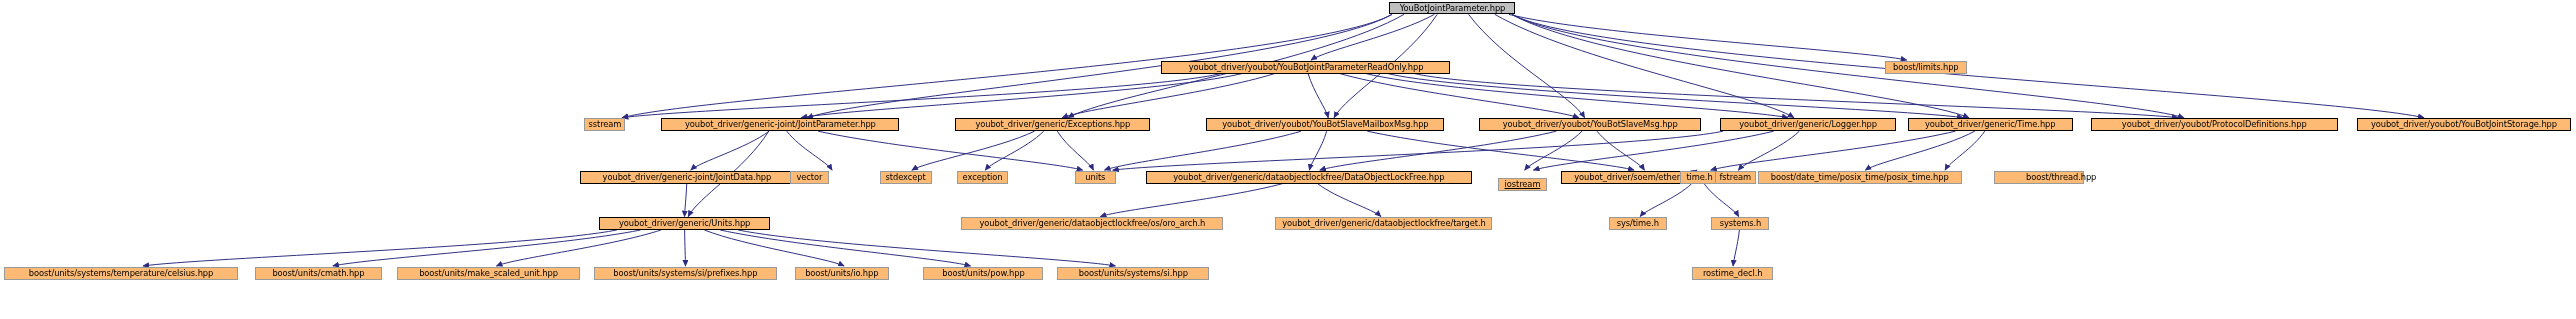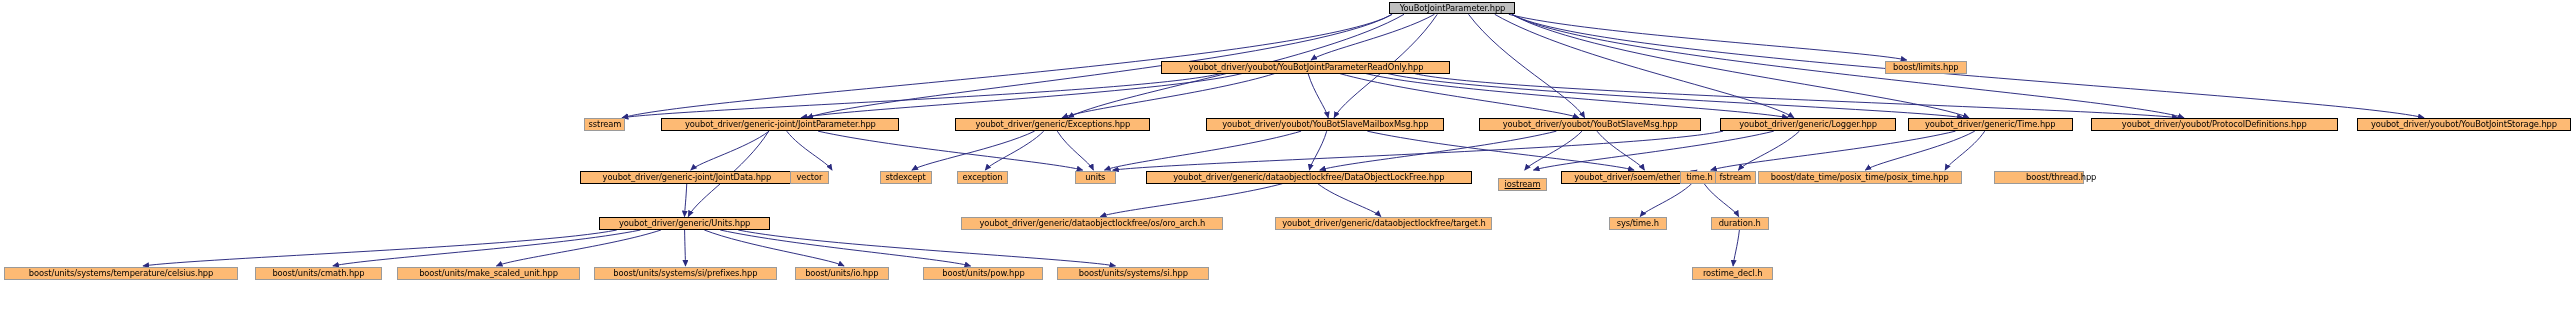--- a/index.html
+++ b/index.html
@@ -159,21 +159,21 @@
       <div class="node plain" style="left: 961px; top: 217px; width: 262px;">
         <span>youbot_driver/generic/dataobjectlockfree/os/oro_arch.h</span>
       </div>
       <div class="node plain" style="left: 1275px; top: 217px; width: 217px;">
         <span>youbot_driver/generic/dataobjectlockfree/target.h</span>
       </div>
       <div class="node plain" style="left: 1609px; top: 217px; width: 58px;">
         <span>sys/time.h</span>
       </div>
       <div class="node plain" style="left: 1711px; top: 217px; width: 58px;">
-        <span>duration.h</span>
+        <span>systems.h</span>
       </div>
       <div class="node plain" style="left: 3.7px; top: 267px; width: 234px;">
         <span>boost/units/systems/temperature/celsius.hpp</span>
       </div>
       <div class="node plain" style="left: 255px; top: 267px; width: 127px; text-align: right;">
         <span>boost/units/cmath.hpp</span>
       </div>
       <div class="node plain" style="left: 397px; top: 267px; width: 183px;">
         <span>boost/units/make_scaled_unit.hpp</span>
       </div>

